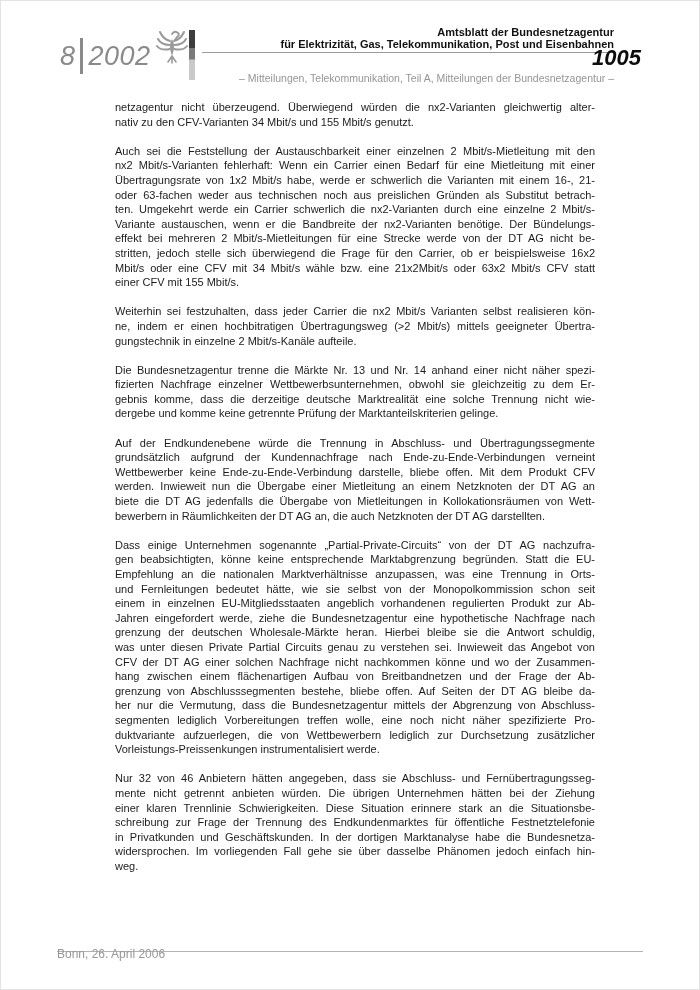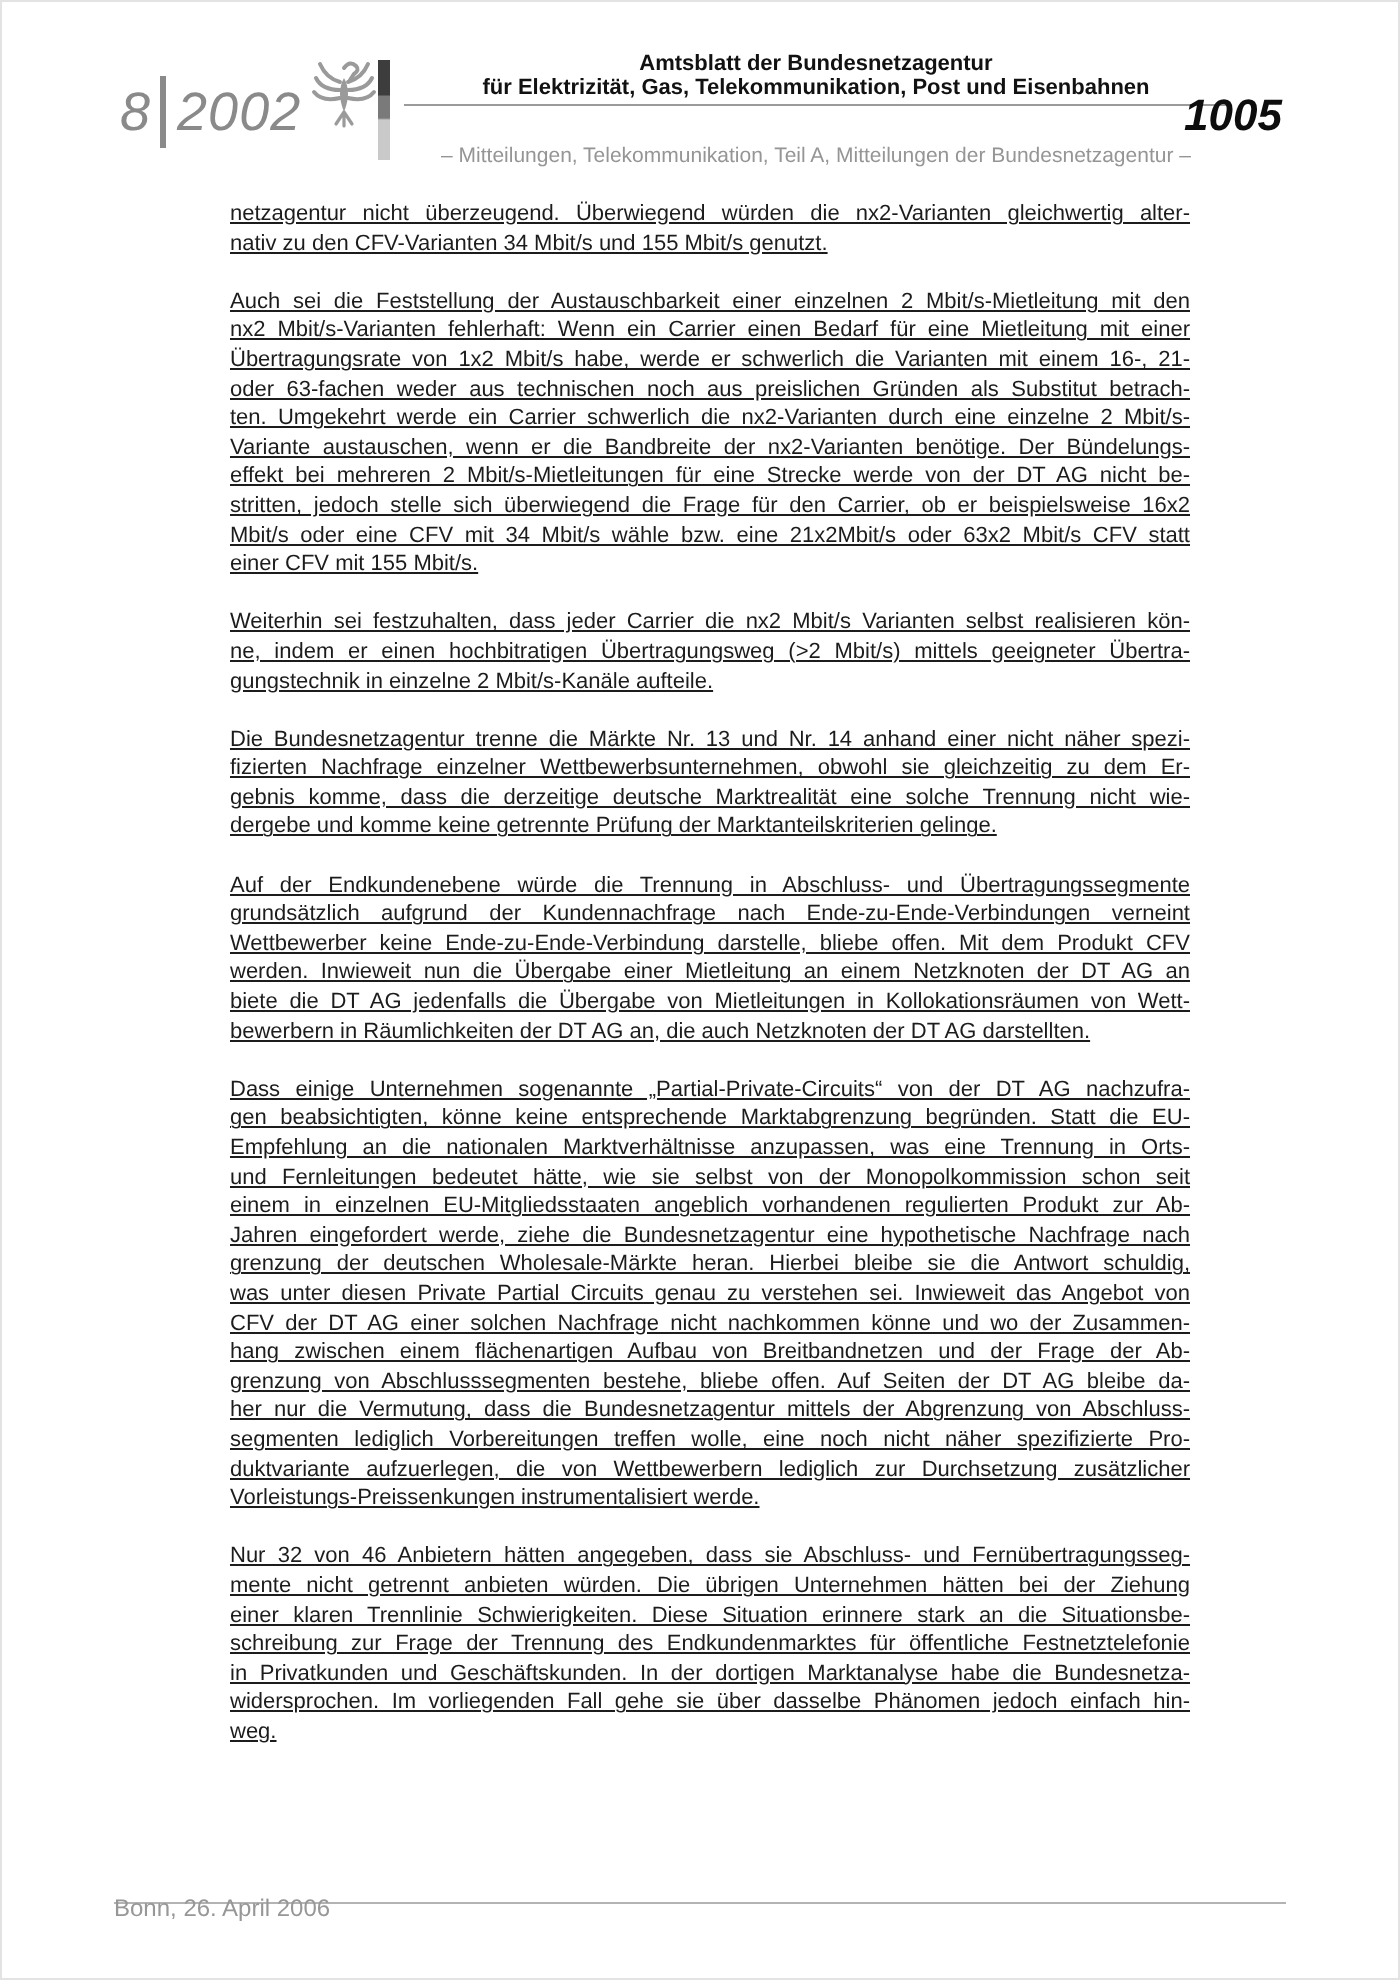--- a/index.html
+++ b/index.html
@@ -17,32 +17,32 @@
   }
   .issue .sep { width:3px; height:36px; background:#8a8a8a; margin:0 6px 0 4px; }
 
   .eagle { position:absolute; left:155px; top:27px; }
 
   .hgradbar {
     position:absolute; left:189px; top:30px; width:6px; height:50px;
     background:linear-gradient(#3d3d3d 0%, #3d3d3d 35%, #7a7a7a 36%, #7a7a7a 58%, #c9c9c9 60%, #c9c9c9 100%);
   }
 
-  .htitles { position:absolute; left:202px; top:26px; width:412px; text-align:center; }
+  .htitles { position:absolute; left:202px; top:26px; width:412px; text-align:right; }
   .ht1, .ht2 { font-size:11px; font-weight:bold; color:#111; line-height:12px; }
   .hrule { border:0; border-top:1px solid #9b9b9b; margin:2px 0 0 0; }
   .hsub { font-size:10.5px; color:#959595; margin-top:19px; line-height:12px; }
 
   .pageno {
     position:absolute; left:592px; top:45px; width:64px; text-align:left;
     font-size:22px; font-weight:bold; font-style:italic; color:#0d0d0d;
   }
 
   
-  .bodytext { position:absolute; left:115px; top:100px; width:480px; color:#1c1c1c; font-size:11px;text-decoration:underline; }
+  .bodytext { position:absolute; left:115px; top:100px; width:480px; color:#1c1c1c; font-size:11px; }
   .para { margin:0 0 14.6px 0; }
   .tline {
     line-height:14.6px; white-space:nowrap;
     text-align:justify; text-align-last:justify;
   }
   .tline.para-last { text-align-last:left; }
 
   
   .frule { position:absolute; left:57px; top:943px; width:586px; border:0; border-top:1px solid #b3b3b3; }
   .fdate { position:absolute; left:57px; top:948px; font-size:12px; color:#979797; line-height:12px; }

